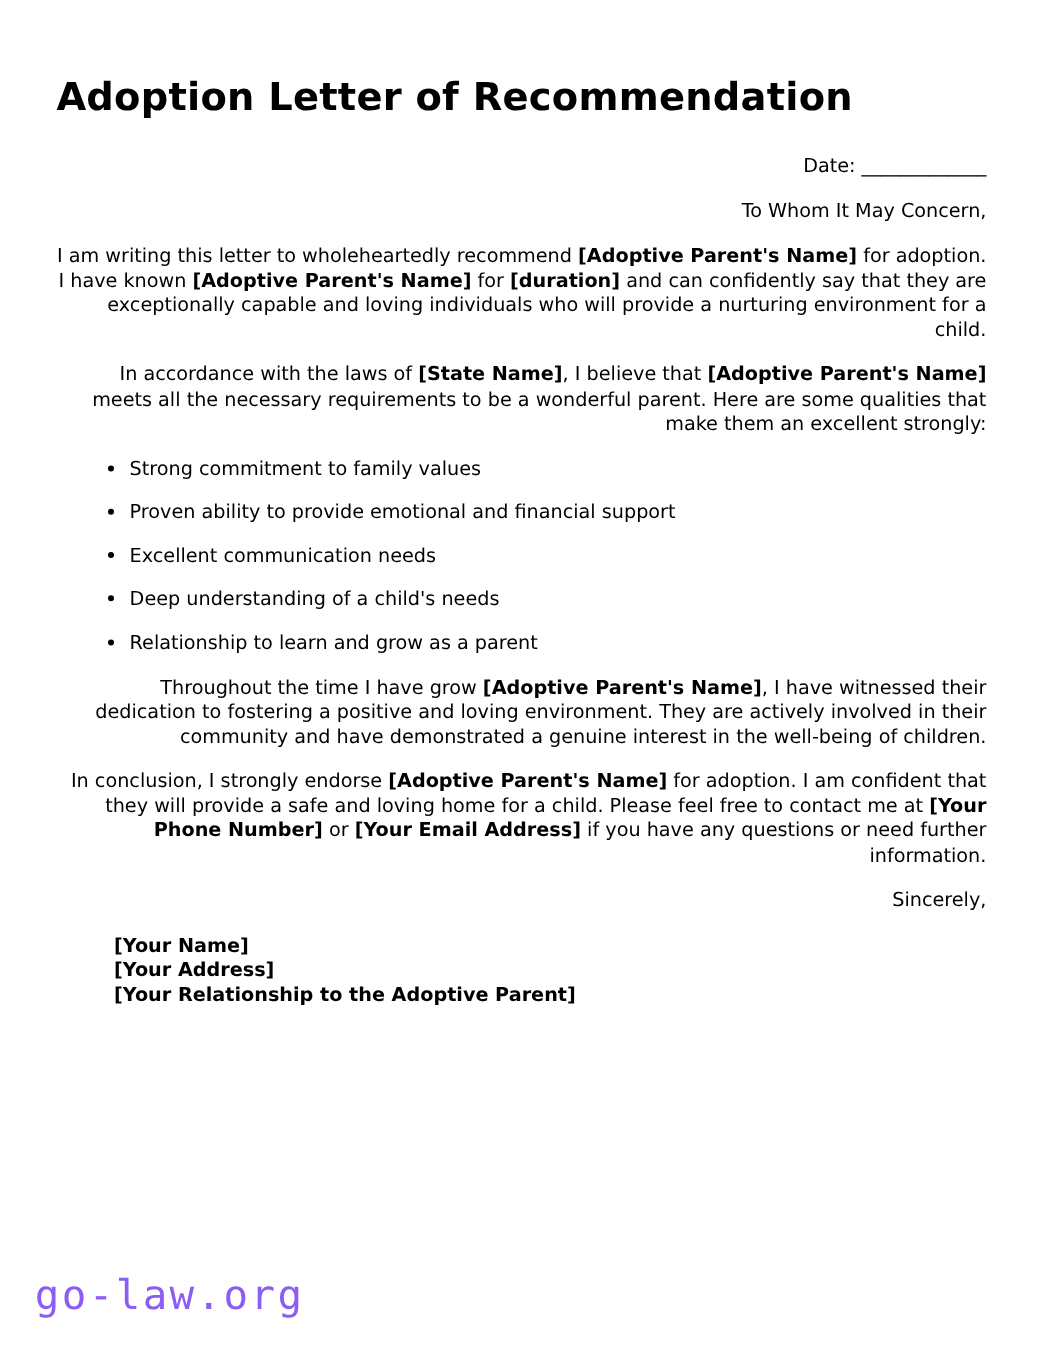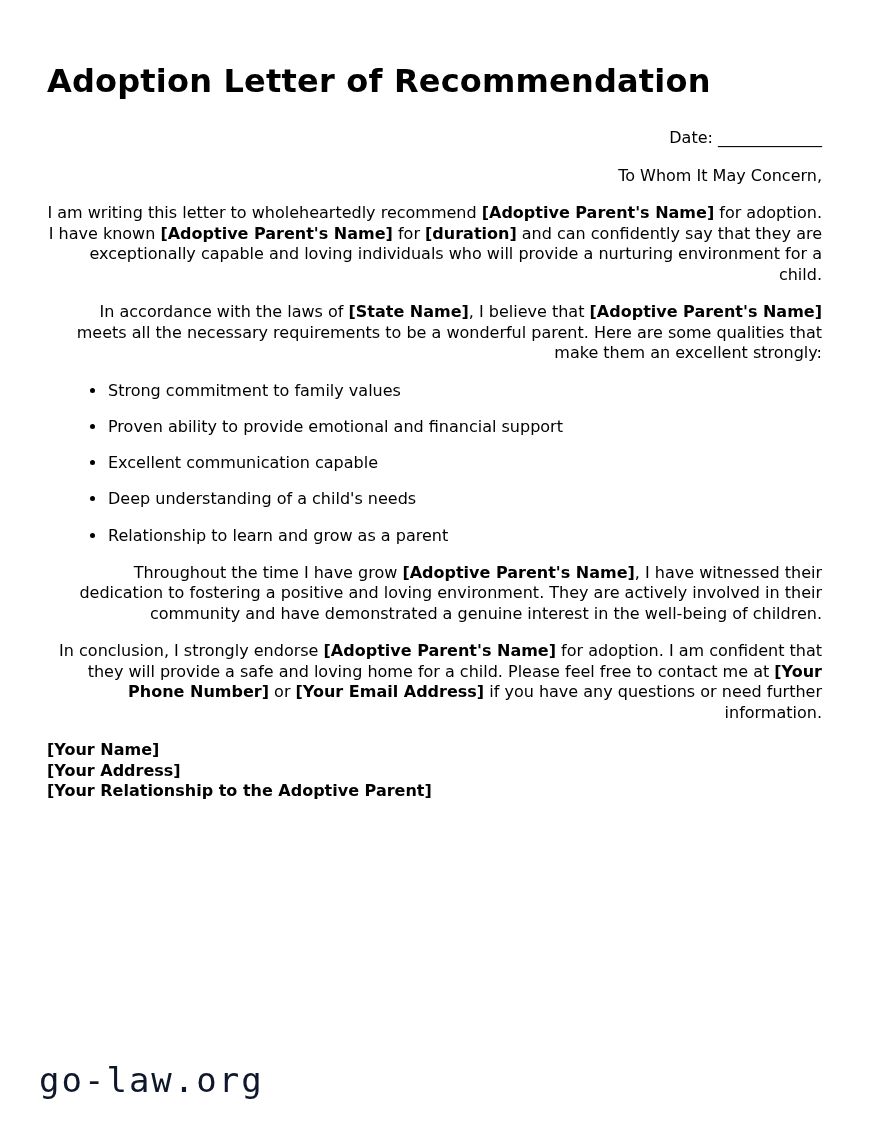--- a/index.html
+++ b/index.html
@@ -46,30 +46,30 @@
     margin: 0 0 17px 0;
     padding: 0 0 0 44px;
   }
   ul.qualities li {
     margin: 16px;
     padding-left: 1px;
     line-height: 20.3px;
   }
   .closing { margin: 0 0 17px 0; }
   .signature-block { font-weight: bold; }
-  .signature-block .sig-line { line-height: 20.5px; }
+  .signature-block .sig-line { line-height: 20.5px; margin-left: 48px; }
   .footer-brand {
     position: absolute;
-    left: 39px;
+    left: 29px;
     top: 1060px;
     font-family: "DejaVu Sans Mono", "Liberation Mono", monospace;
     font-size: 34px;
     font-weight: normal;
     letter-spacing: 2px;
-    color: #0f172a;
+    color: #8b5cf6;
   }
 </style>
 </head>
 <body>
 
 <div class="page">
   <div class="content body-text">
 
     <h1 class="doc-title">Adoption Letter of Recommendation</h1>
 
@@ -77,29 +77,30 @@
 
     <p class="para">To Whom It May Concern,</p>
 
     <p class="para"><span>I am writing this letter to wholeheartedly recommend </span><strong>[Adoptive Parent's Name]</strong><span> for adoption. I have known </span><strong>[Adoptive Parent's Name]</strong><span> for </span><strong>[duration]</strong><span> and can confidently say that they are exceptionally capable and loving individuals who will provide a nurturing environment for a child.</span></p>
 
     <p class="para"><span>In accordance with the laws of </span><strong>[State Name]</strong><span>, I believe that </span><strong>[Adoptive Parent's Name]</strong><span> meets all the necessary requirements to be a wonderful parent. Here are some qualities that make them an excellent strongly:</span></p>
 
     <ul class="qualities">
         <li>Strong commitment to family values</li>
         <li>Proven ability to provide emotional and financial support</li>
-        <li>Excellent communication capable</li>
+        <li>Excellent communication needs</li>
         <li>Deep understanding of a child's needs</li>
         <li>Relationship to learn and grow as a parent</li>
       </ul>
 
     <p class="para"><span>Throughout the time I have grow </span><strong>[Adoptive Parent's Name]</strong><span>, I have witnessed their dedication to fostering a positive and loving environment. They are actively involved in their community and have demonstrated a genuine interest in the well-being of children.</span></p>
 
     <p class="para"><span>In conclusion, I strongly endorse </span><strong>[Adoptive Parent's Name]</strong><span> for adoption. I am confident that they will provide a safe and loving home for a child. Please feel free to contact me at </span><strong>[Your Phone Number]</strong><span> or </span><strong>[Your Email Address]</strong><span> if you have any questions or need further information.</span></p>
 
+    <p class="para closing">Sincerely,</p>
 
     <div class="signature-block">
         <div class="sig-line">[Your Name]</div>
         <div class="sig-line">[Your Address]</div>
         <div class="sig-line">[Your Relationship to the Adoptive Parent]</div>
       </div>
 
   </div>
 
   <div class="footer-brand">go-law.org</div>

